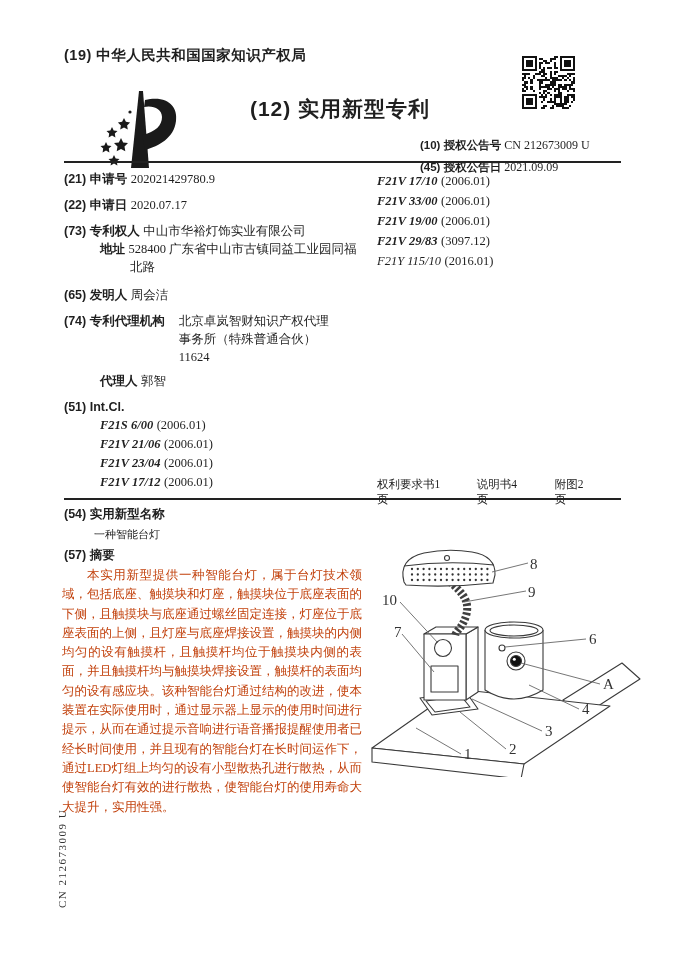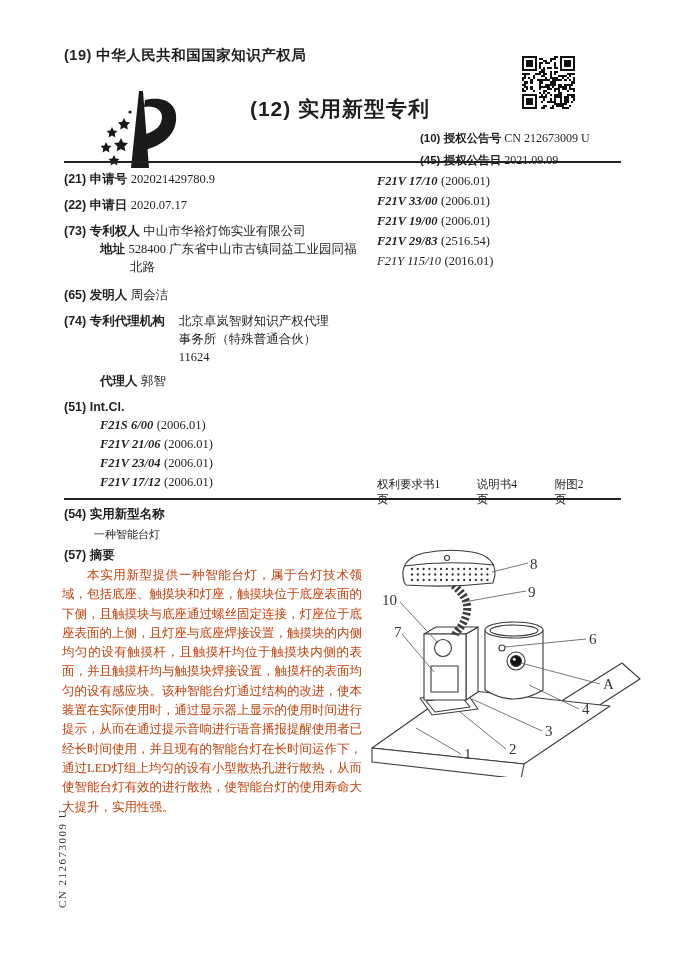--- a/index.html
+++ b/index.html
@@ -5,21 +5,21 @@
   html,body{margin:0;padding:0;}
   body{
     width:684px;height:968px;background:#ffffff;position:relative;
     font-family:"Liberation Sans",sans-serif;color:#1f1f1f;
     -webkit-font-smoothing:antialiased;
   }
   .abs{position:absolute;}
   .b{font-weight:bold;}
   .office{left:64px;top:46px;font-size:14.5px;font-weight:bold;letter-spacing:.5px;}
   .kind{left:200px;top:95px;width:280px;text-align:center;font-size:21px;font-weight:bold;letter-spacing:1px;}
-  .pubblock{left:420px;top:127px;width:202px;font-size:11.5px;line-height:22px;}
+  .pubblock{left:420px;top:134px;width:202px;font-size:11.5px;line-height:22px;}
   .pubblock .lab{font-weight:bold;}
   .pubblock .val{font-family:"Liberation Serif",serif;font-size:12px;}
   .rule{background:#222;height:2px;left:64px;width:557px;}
   .leftcol{left:64px;top:170px;width:298px;font-size:12.5px;line-height:18px;}
   .row{margin-bottom:8px;}
   .rowflex{display:flex;margin-bottom:8px;}
   .rowflex .lbl{white-space:nowrap;margin-right:14px;}
   .val{font-family:"Liberation Serif",serif;}
   .addr{padding-left:66px;text-indent:-30px;}
   .sub{padding-left:36px;}
@@ -340,21 +340,21 @@
       <div><span class="code">F21V 23/04</span> <span class="ver">(2006.01)</span></div>
       <div><span class="code">F21V 17/12</span> <span class="ver">(2006.01)</span></div>
     </div>
   </div>
 </div>
 
 <div class="abs rightcol">
   <div><span class="code">F21V 17/10</span> <span class="ver">(2006.01)</span></div>
   <div><span class="code">F21V 33/00</span> <span class="ver">(2006.01)</span></div>
   <div><span class="code">F21V 19/00</span> <span class="ver">(2006.01)</span></div>
-  <div><span class="code">F21V 29/83</span> <span class="ver">(2516.54)</span></div>
+  <div><span class="code">F21V 29/83</span> <span class="ver">(3097.12)</span></div>
   <div class="light"><span class="code">F21Y 115/10</span> <span class="ver">(2016.01)</span></div>
 </div>
 
 <div class="abs pagesline">
   <span>权利要求书1页</span>
   <span>说明书4页</span>
   <span>附图2页</span>
 </div>
 
 <div class="abs rule" style="top:498px"></div>

